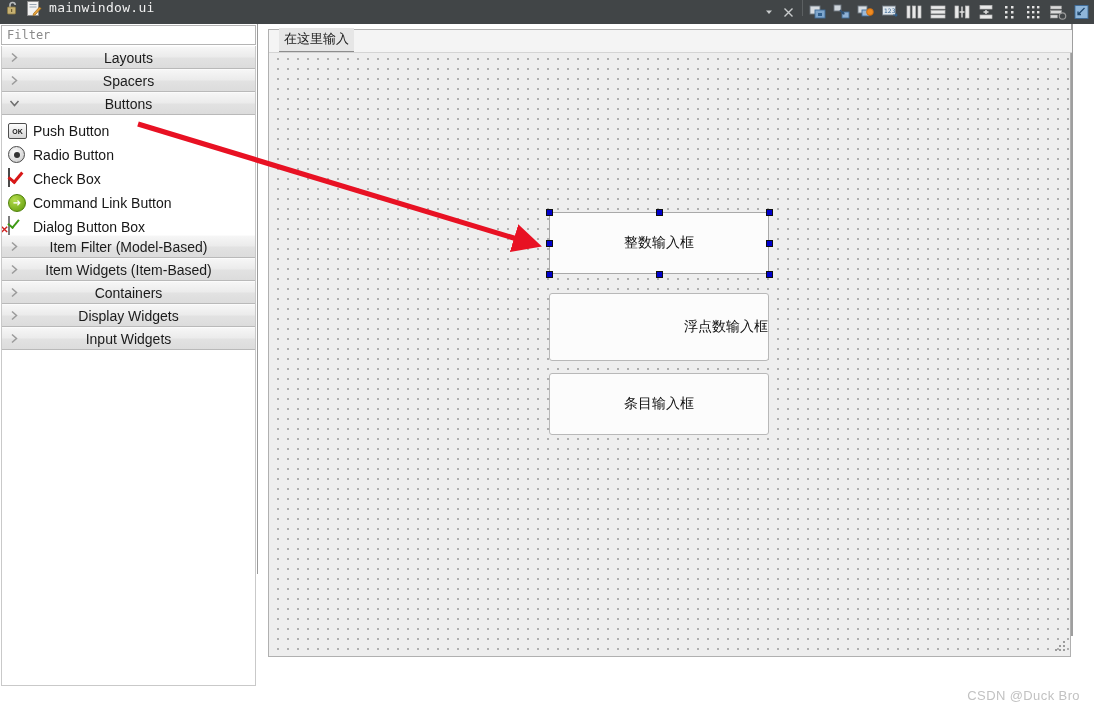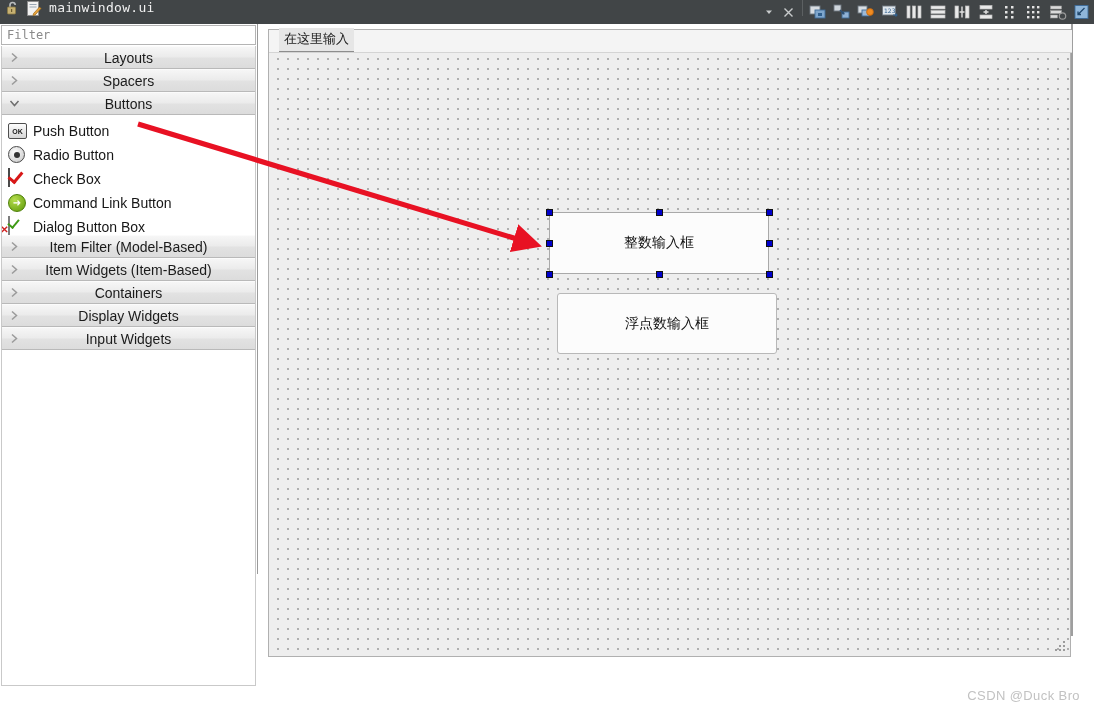--- a/index.html
+++ b/index.html
@@ -571,24 +571,27 @@
       </div>
       <div class="handle" style="left:276.5px; top:178.5px;"></div>
       <div class="handle" style="left:386.5px; top:178.5px;"></div>
       <div class="handle" style="left:496.5px; top:178.5px;"></div>
       <div class="handle" style="left:276.5px; top:209.5px;"></div>
       <div class="handle" style="left:496.5px; top:209.5px;"></div>
       <div class="handle" style="left:276.5px; top:240.5px;"></div>
       <div class="handle" style="left:386.5px; top:240.5px;"></div>
       <div class="handle" style="left:496.5px; top:240.5px;"></div>
 
-      <div class="btn" style="left:288px; top:263px; width:220px; height:61px;">
+      <div class="btn" style="left:280px; top:263px; width:220px; height:68px;justify-content:flex-end;">
         <span>浮点数输入框</span>
       </div>
 
+      <div class="btn" style="left:280px; top:343px; width:220px; height:62px;">
+        <span>条目输入框</span>
+      </div>
 
       <div class="sizegrip">
         <i style="left:8px; top:0px;"></i>
         <i style="left:4px; top:4px;"></i>
           <i style="left:8px; top:4px;"></i>
         <i style="left:0px; top:8px;"></i>
           <i style="left:4px; top:8px;"></i>
           <i style="left:8px; top:8px;"></i>
       </div>
 

